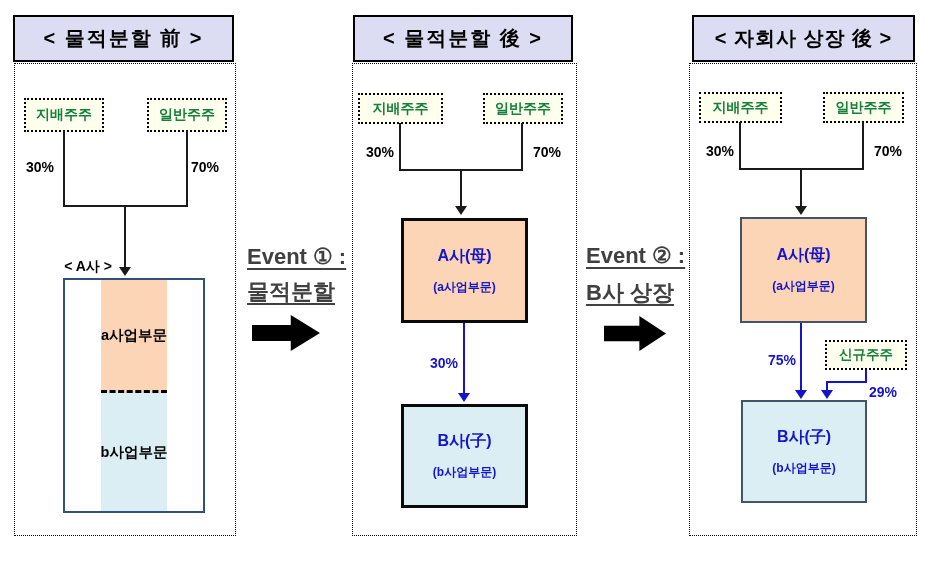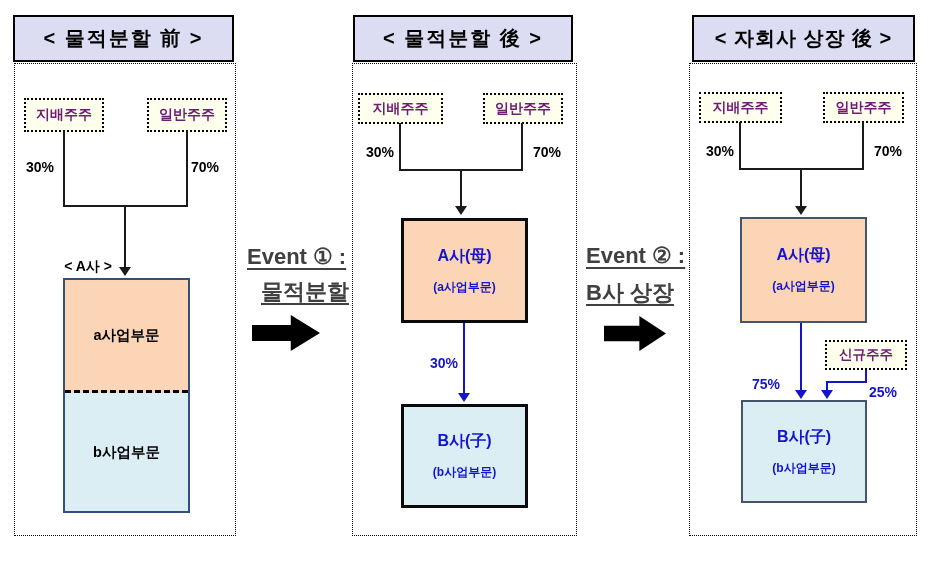--- a/index.html
+++ b/index.html
@@ -12,21 +12,21 @@
   .ptitle {
     position:absolute; height:47px; background:#DCDCF2; border:2px solid #000;
     display:flex; align-items:center; justify-content:center;
     font-weight:bold; font-size:20px; color:#000; letter-spacing:2px; white-space:nowrap;
   }
   .pcontainer { position:absolute; border:1px dotted #000; background:transparent; }
 
   .shbox {
     position:absolute; background:#FFFFEE; border:2px dotted #000;
     display:flex; align-items:center; justify-content:center;
-    font-weight:bold; font-size:14px; color:#701a75; white-space:nowrap;
+    font-weight:bold; font-size:14px; color:#15803d; white-space:nowrap;
   }
   .pct { position:absolute; font-weight:bold; font-size:14px; color:#000; white-space:nowrap; }
   .bluetext { color:#1414CC; }
 
   .vline { position:absolute; width:2px; background:#1a1a1a; }
   .hline { position:absolute; height:2px; background:#1a1a1a; }
   .vline.blue,.hline.blue { background:#1414CC; }
 
   .arrowhead {
     position:absolute; width:0; height:0;
@@ -80,27 +80,27 @@
   <div class="pct" style="left:191px;top:159px;">70%</div>
 
   <div class="vline" style="left:63px;top:131px;height:76px;"></div>
   <div class="vline" style="left:186px;top:131px;height:76px;"></div>
   <div class="hline" style="left:63px;top:205px;width:125px;"></div>
   <div class="vline" style="left:124px;top:205px;height:63px;"></div>
   <div class="arrowhead" style="left:119px;top:267px;"></div>
 
   <div class="clabel" style="left:56px;top:258px;width:64px;text-align:center;">&lt; A사 &gt;</div>
 
-  <div class="splitbox" style="left:63px;top:278px;width:127px;height:235px;">
+  <div class="splitbox" style="left:63px;top:278px;width:142px;height:235px;align-items:center;">
     <div class="half a">a사업부문</div>
     <div class="half b">b사업부문</div>
   </div>
 
   <div class="eventtext" style="left:247px;top:244px;">Event ① :</div>
-  <div class="eventtext" style="left:261px;top:277px;">물적분할</div>
+  <div class="eventtext" style="left:247px;top:277px;">물적분할</div>
   <div class="blockarrow" style="left:252px;top:315px;width:68px;height:36px;"></div>
 
   <div class="ptitle" style="left:353px;top:15px;width:220px;">&lt; 물적분할 後 &gt;</div>
   <div class="pcontainer" style="left:352px;top:63px;width:225px;height:473px;"></div>
 
   <div class="shbox" style="left:358px;top:93px;width:85px;height:31px;">지배주주</div>
   <div class="shbox" style="left:483px;top:93px;width:80px;height:31px;">일반주주</div>
 
   <div class="pct" style="left:366px;top:144px;">30%</div>
   <div class="pct" style="left:533px;top:144px;">70%</div>
@@ -144,27 +144,27 @@
   <div class="vline" style="left:800px;top:168px;height:39px;"></div>
   <div class="arrowhead" style="left:795px;top:206px;"></div>
 
   <div class="companybox peach nborder" style="left:740px;top:217px;width:127px;height:106px;">
     <div class="cname">A사(母)</div>
     <div class="cdiv">(a사업부문)</div>
   </div>
 
   <div class="vline blue" style="left:800px;top:323px;height:68px;"></div>
   <div class="arrowhead blue" style="left:795px;top:390px;"></div>
-  <div class="pct bluetext" style="left:752px;top:352px;width:44px;text-align:left;margin-top:24px;">75%</div>
+  <div class="pct bluetext" style="left:752px;top:352px;width:44px;text-align:right;">75%</div>
 
   <div class="shbox" style="left:825px;top:340px;width:82px;height:30px;font-size:13.5px;">신규주주</div>
   <div class="vline blue" style="left:865px;top:370px;height:13px;"></div>
   <div class="hline blue" style="left:826px;top:381px;width:41px;"></div>
   <div class="vline blue" style="left:826px;top:381px;height:10px;"></div>
   <div class="arrowhead blue" style="left:821px;top:390px;"></div>
-  <div class="pct bluetext" style="left:869px;top:384px;">25%</div>
+  <div class="pct bluetext" style="left:869px;top:384px;">29%</div>
 
   <div class="companybox lblue nborder" style="left:741px;top:400px;width:126px;height:103px;">
     <div class="cname">B사(子)</div>
     <div class="cdiv">(b사업부문)</div>
   </div>
 
 </div>
 
 </body></html>

